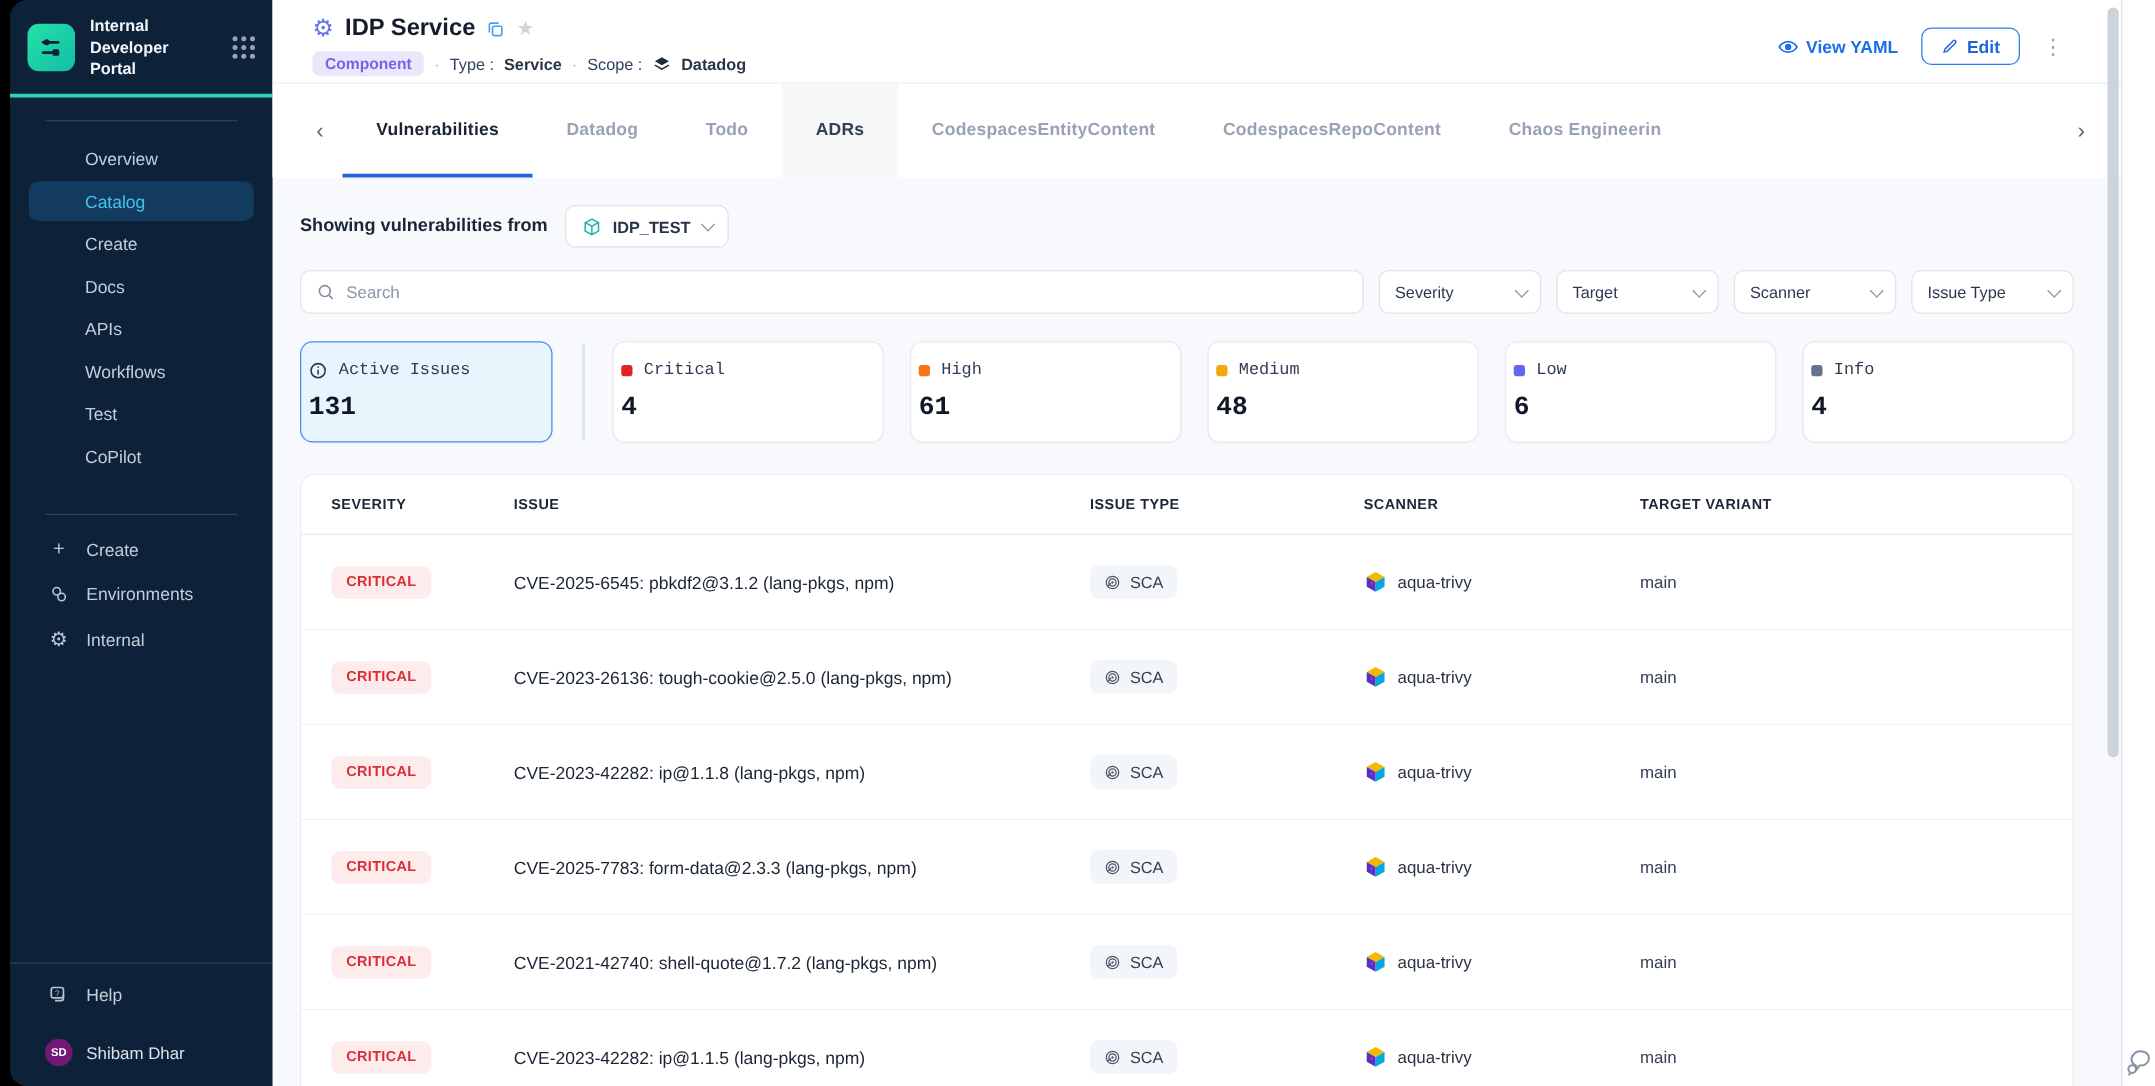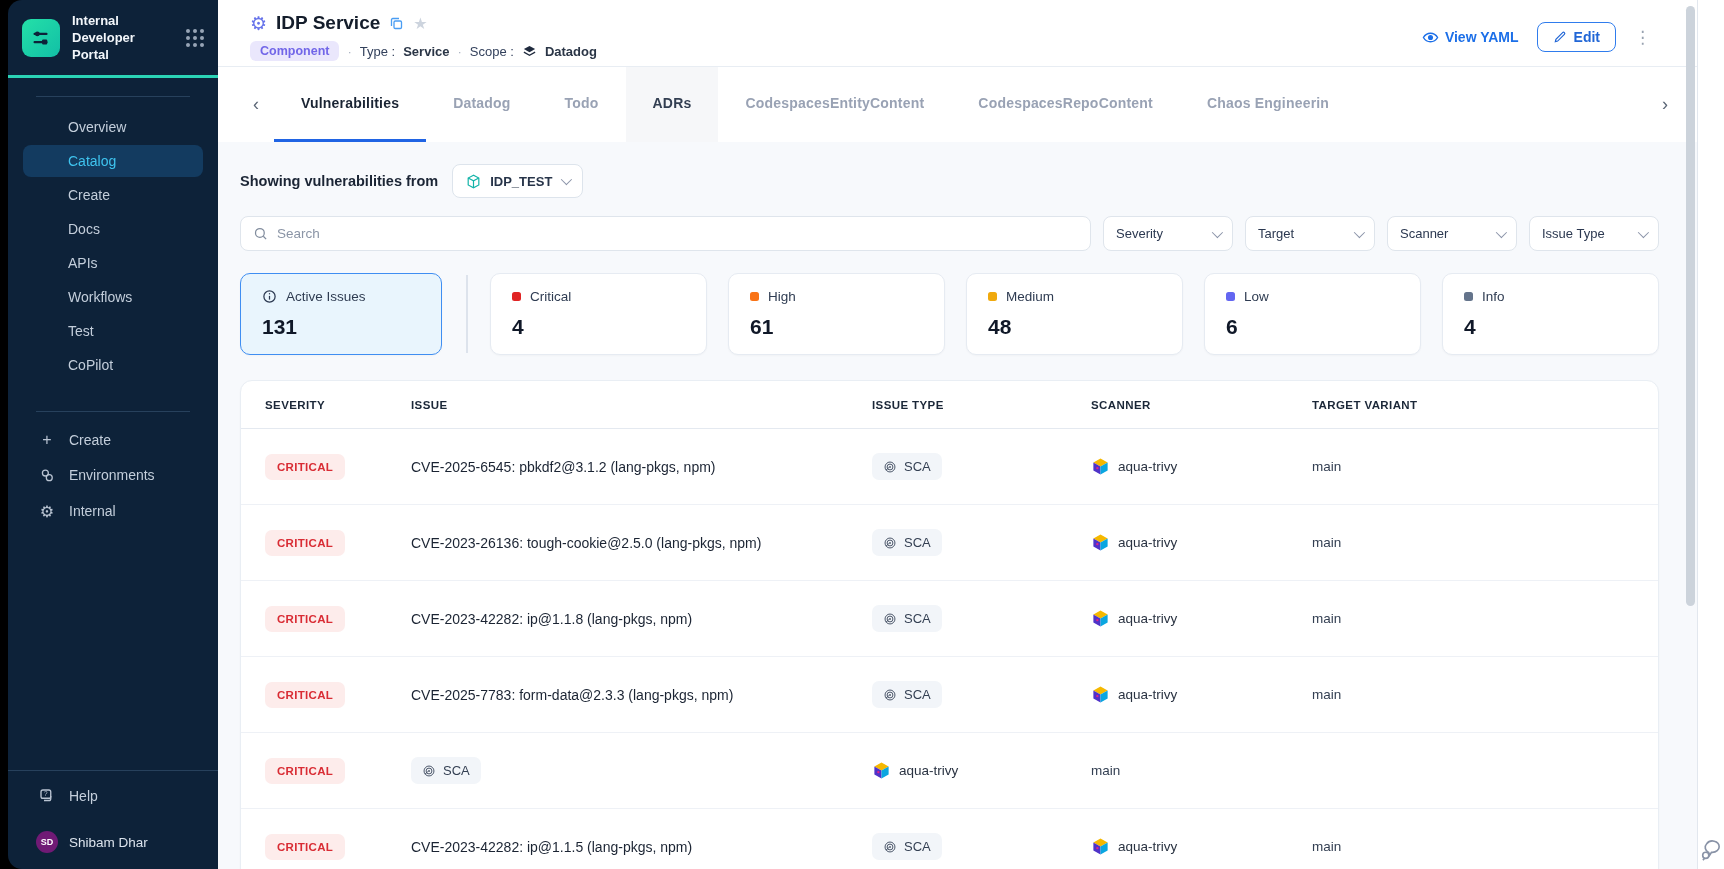--- a/index.html
+++ b/index.html
@@ -80,22 +80,22 @@
   .search-box { flex:1; display:flex; align-items:center; gap:9px; background:#fff;
                 border:1px solid #dfe5ec; border-radius:8px; height:35px; padding:0 12px; }
   .search-box input { border:none; outline:none; flex:1; font-size:13.5px; color:#2b3850;
                       font-family:inherit; background:transparent; }
   .search-box input::placeholder { color:#8b95a6; }
   .filter-select { width:130px; flex:none; display:flex; align-items:center; justify-content:space-between;
                    background:#fff; border:1px solid #dfe5ec; border-radius:8px; height:35px;
                    padding:0 12px; font-size:13px; color:#2b3850; cursor:pointer; }
 
   .cards-row { display:flex; align-items:stretch; margin-top:22px; }
-  .stat-card { background:#fff; border:1px solid #e6ebf2; border-radius:10px; padding:15px 21px;
-               box-shadow:0 1px 2px rgba(16,24,40,.03); }
+  .stat-card { background:#fff; border:1px solid #e6ebf2; border-radius:10px; padding:15px 6px;
+               box-shadow:0 1px 2px rgba(16,24,40,.03);font-family:Liberation Mono, monospace; }
   .card-active { width:202px; flex:none; background:#e9f5fd; border:1.5px solid #3f8ef2; cursor:pointer; }
   .cards-divider { width:2px; background:#dde3ec; margin:2px 22px 2px 24px; flex:none; }
   .sev-cards { display:flex; gap:21px; flex:1; }
   .sev-cards .stat-card { flex:1; }
   .card-label-row { display:flex; align-items:center; gap:9px; font-size:13.5px; color:#2f3c52; }
   .sev-dot { width:9px; height:9px; border-radius:2.5px; flex:none; }
   .card-value { font-size:21px; font-weight:700; color:#101828; margin-top:11px; }
 
   
   .table-card { background:#fff; border:1px solid #e9eef4; border-radius:12px 12px 0 0; margin-top:25px;
@@ -461,20 +461,21 @@
                 <path d="M21 7v10l-9 5V12l9-5z" fill="#0aa6e0"></path>
                 <circle cx="8" cy="14" r="1.5" fill="#e0218a"></circle>
               </svg>
               <span>aqua-trivy</span>
             </div>
           <div class="target-cell">main</div>
         </div>
 
         <div class="t-grid t-row">
           <div><span class="sev-badge">CRITICAL</span></div>
+          <div class="issue-text">CVE-2021-42740: shell-quote@1.7.2 (lang-pkgs, npm)</div>
           <div><span class="type-chip">
                 <svg width="14" height="14" viewBox="0 0 24 24" fill="none" stroke="#4a5568" stroke-width="1.7">
                   <circle cx="12" cy="12" r="8.5"></circle>
                   <circle cx="12" cy="12" r="5"></circle>
                   <circle cx="12" cy="12" r="1.6" fill="#4a5568" stroke="none"></circle>
                   <path d="M5 17.5 10 13"></path>
                 </svg>
                 <span>SCA</span>
               </span></div>
           <div class="scanner-cell">

